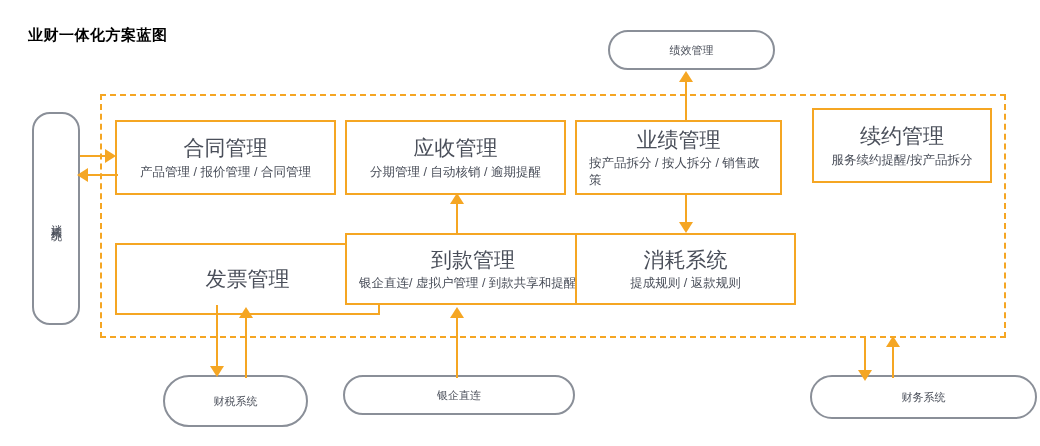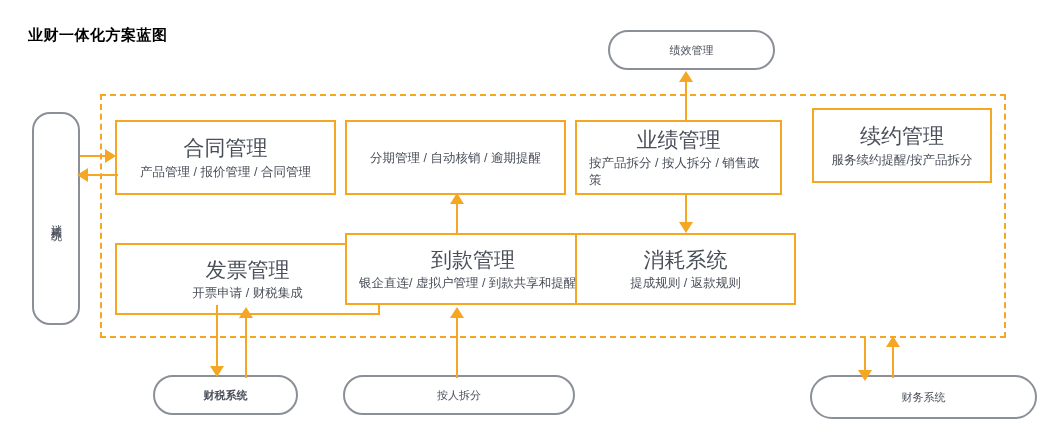--- a/index.html
+++ b/index.html
@@ -145,51 +145,51 @@
   <div class="capsule vertical" style="left:32px; top:112px; width:48px; height:213px;">消耗系统</div>
 
   <div class="capsule" style="left:608px; top:30px; width:167px; height:40px;">绩效管理</div>
 
   <div class="module" style="left:115px; top:120px; width:221px; height:75px;">
     <div class="m-title">合同管理</div>
     <div class="m-sub">产品管理 / 报价管理 / 合同管理</div>
   </div>
 
   <div class="module" style="left:345px; top:120px; width:221px; height:75px;">
+    <div class="m-title">应收管理</div>
     <div class="m-sub">分期管理 / 自动核销 / 逾期提醒</div>
   </div>
 
   <div class="module sub-left" style="left:575px; top:120px; width:207px; height:75px;">
     <div class="m-title">业绩管理</div>
     <div class="m-sub">按产品拆分 / 按人拆分 / 销售政策</div>
   </div>
 
   <div class="module" style="left:812px; top:108px; width:180px; height:75px;">
     <div class="m-title">续约管理</div>
     <div class="m-sub">服务续约提醒/按产品拆分</div>
   </div>
 
   <div class="module" style="left:115px; top:243px; width:265px; height:72px;">
     <div class="m-title">发票管理</div>
-    <div class="m-sub">开票申请 / 财税集成</div>
   </div>
 
   <div class="module sub-left" style="left:345px; top:233px; width:256px; height:72px;">
     <div class="m-title">到款管理</div>
     <div class="m-sub">银企直连/ 虚拟户管理 / 到款共享和提醒</div>
   </div>
 
   <div class="module" style="left:575px; top:233px; width:221px; height:72px;">
     <div class="m-title">消耗系统</div>
     <div class="m-sub">提成规则 / 返款规则</div>
   </div>
 
-  <div class="capsule" style="left:153px; top:375px; width:145px; height:40px;font-weight:bold;">财税系统</div>
-
-  <div class="capsule" style="left:343px; top:375px; width:232px; height:40px;">按人拆分</div>
+  <div class="capsule" style="left:163px; top:375px; width:145px; height:52px;">财税系统</div>
+
+  <div class="capsule" style="left:343px; top:375px; width:232px; height:40px;">银企直连</div>
 
   <div class="capsule" style="left:810px; top:375px; width:227px; height:44px;">财务系统</div>
 
   <div class="conn h" style="left:80px; top:155px; width:28px;"></div>
   <div class="arrowhead right" style="left:105px; top:149px;"></div>
 
   <div class="conn h" style="left:88px; top:174px; width:30px;"></div>
   <div class="arrowhead left" style="left:77px; top:168px;"></div>
 
   <div class="conn v" style="left:456px; top:200px; width:2px; height:33px;"></div>

